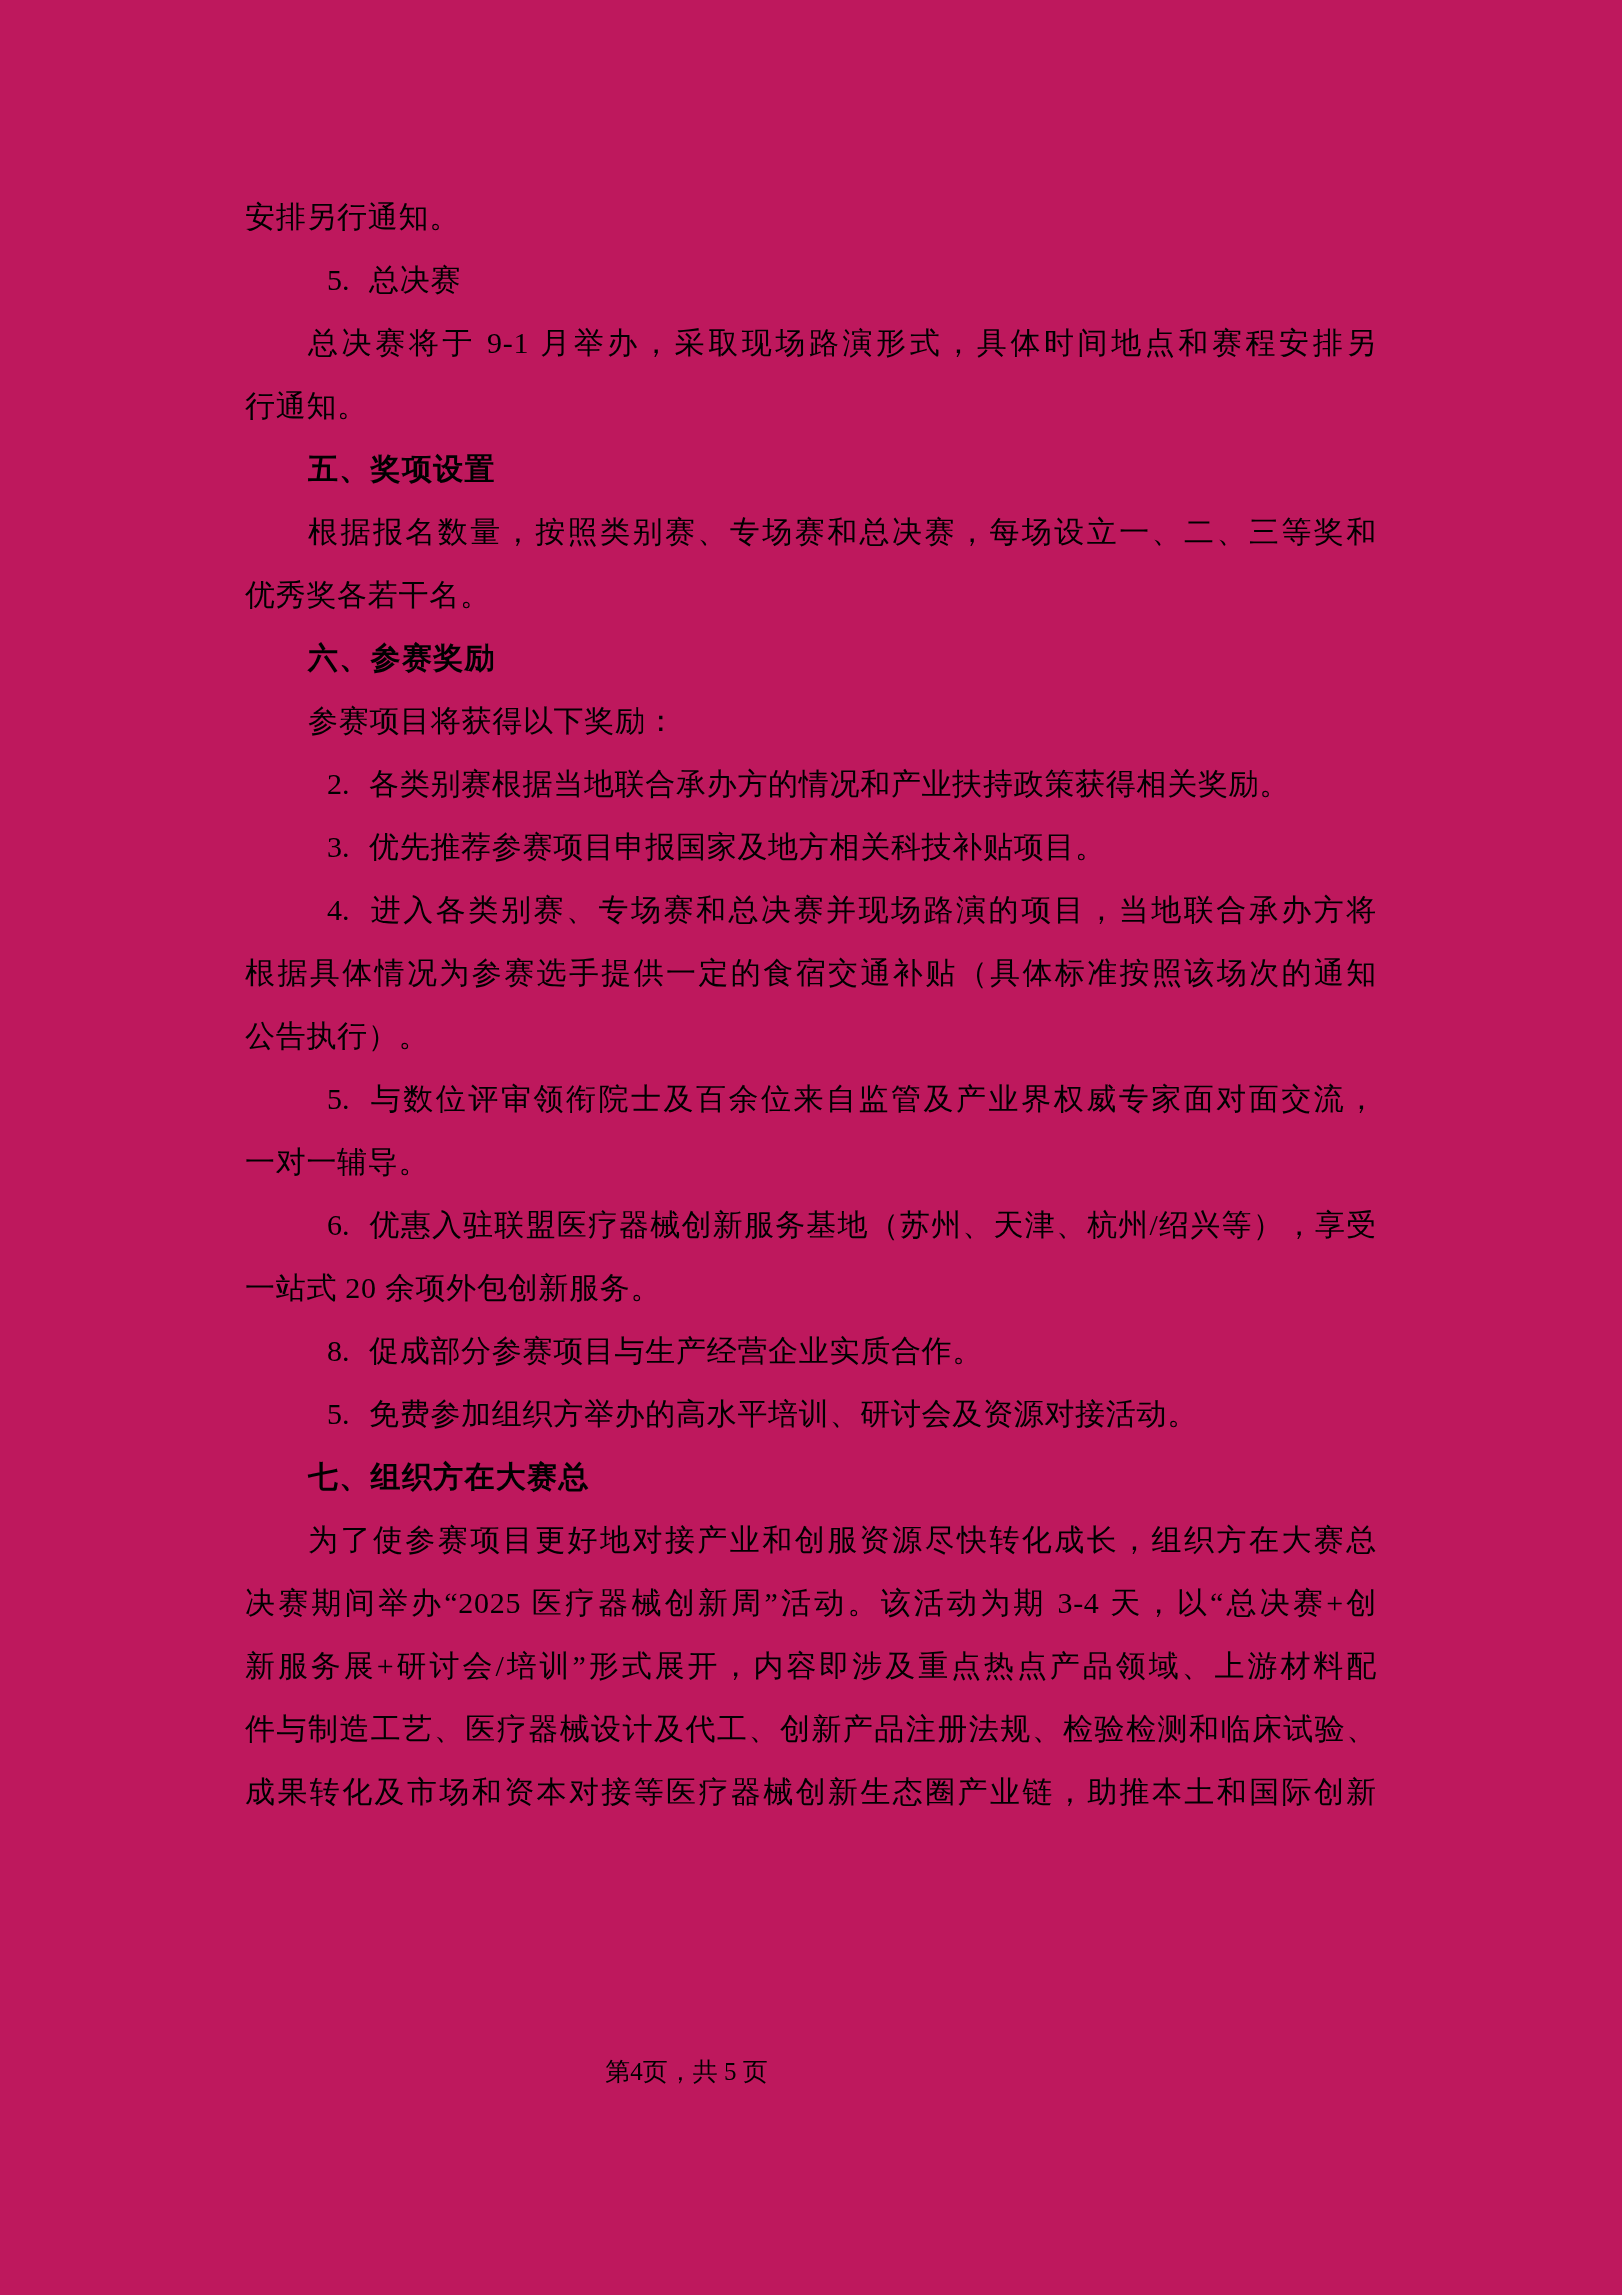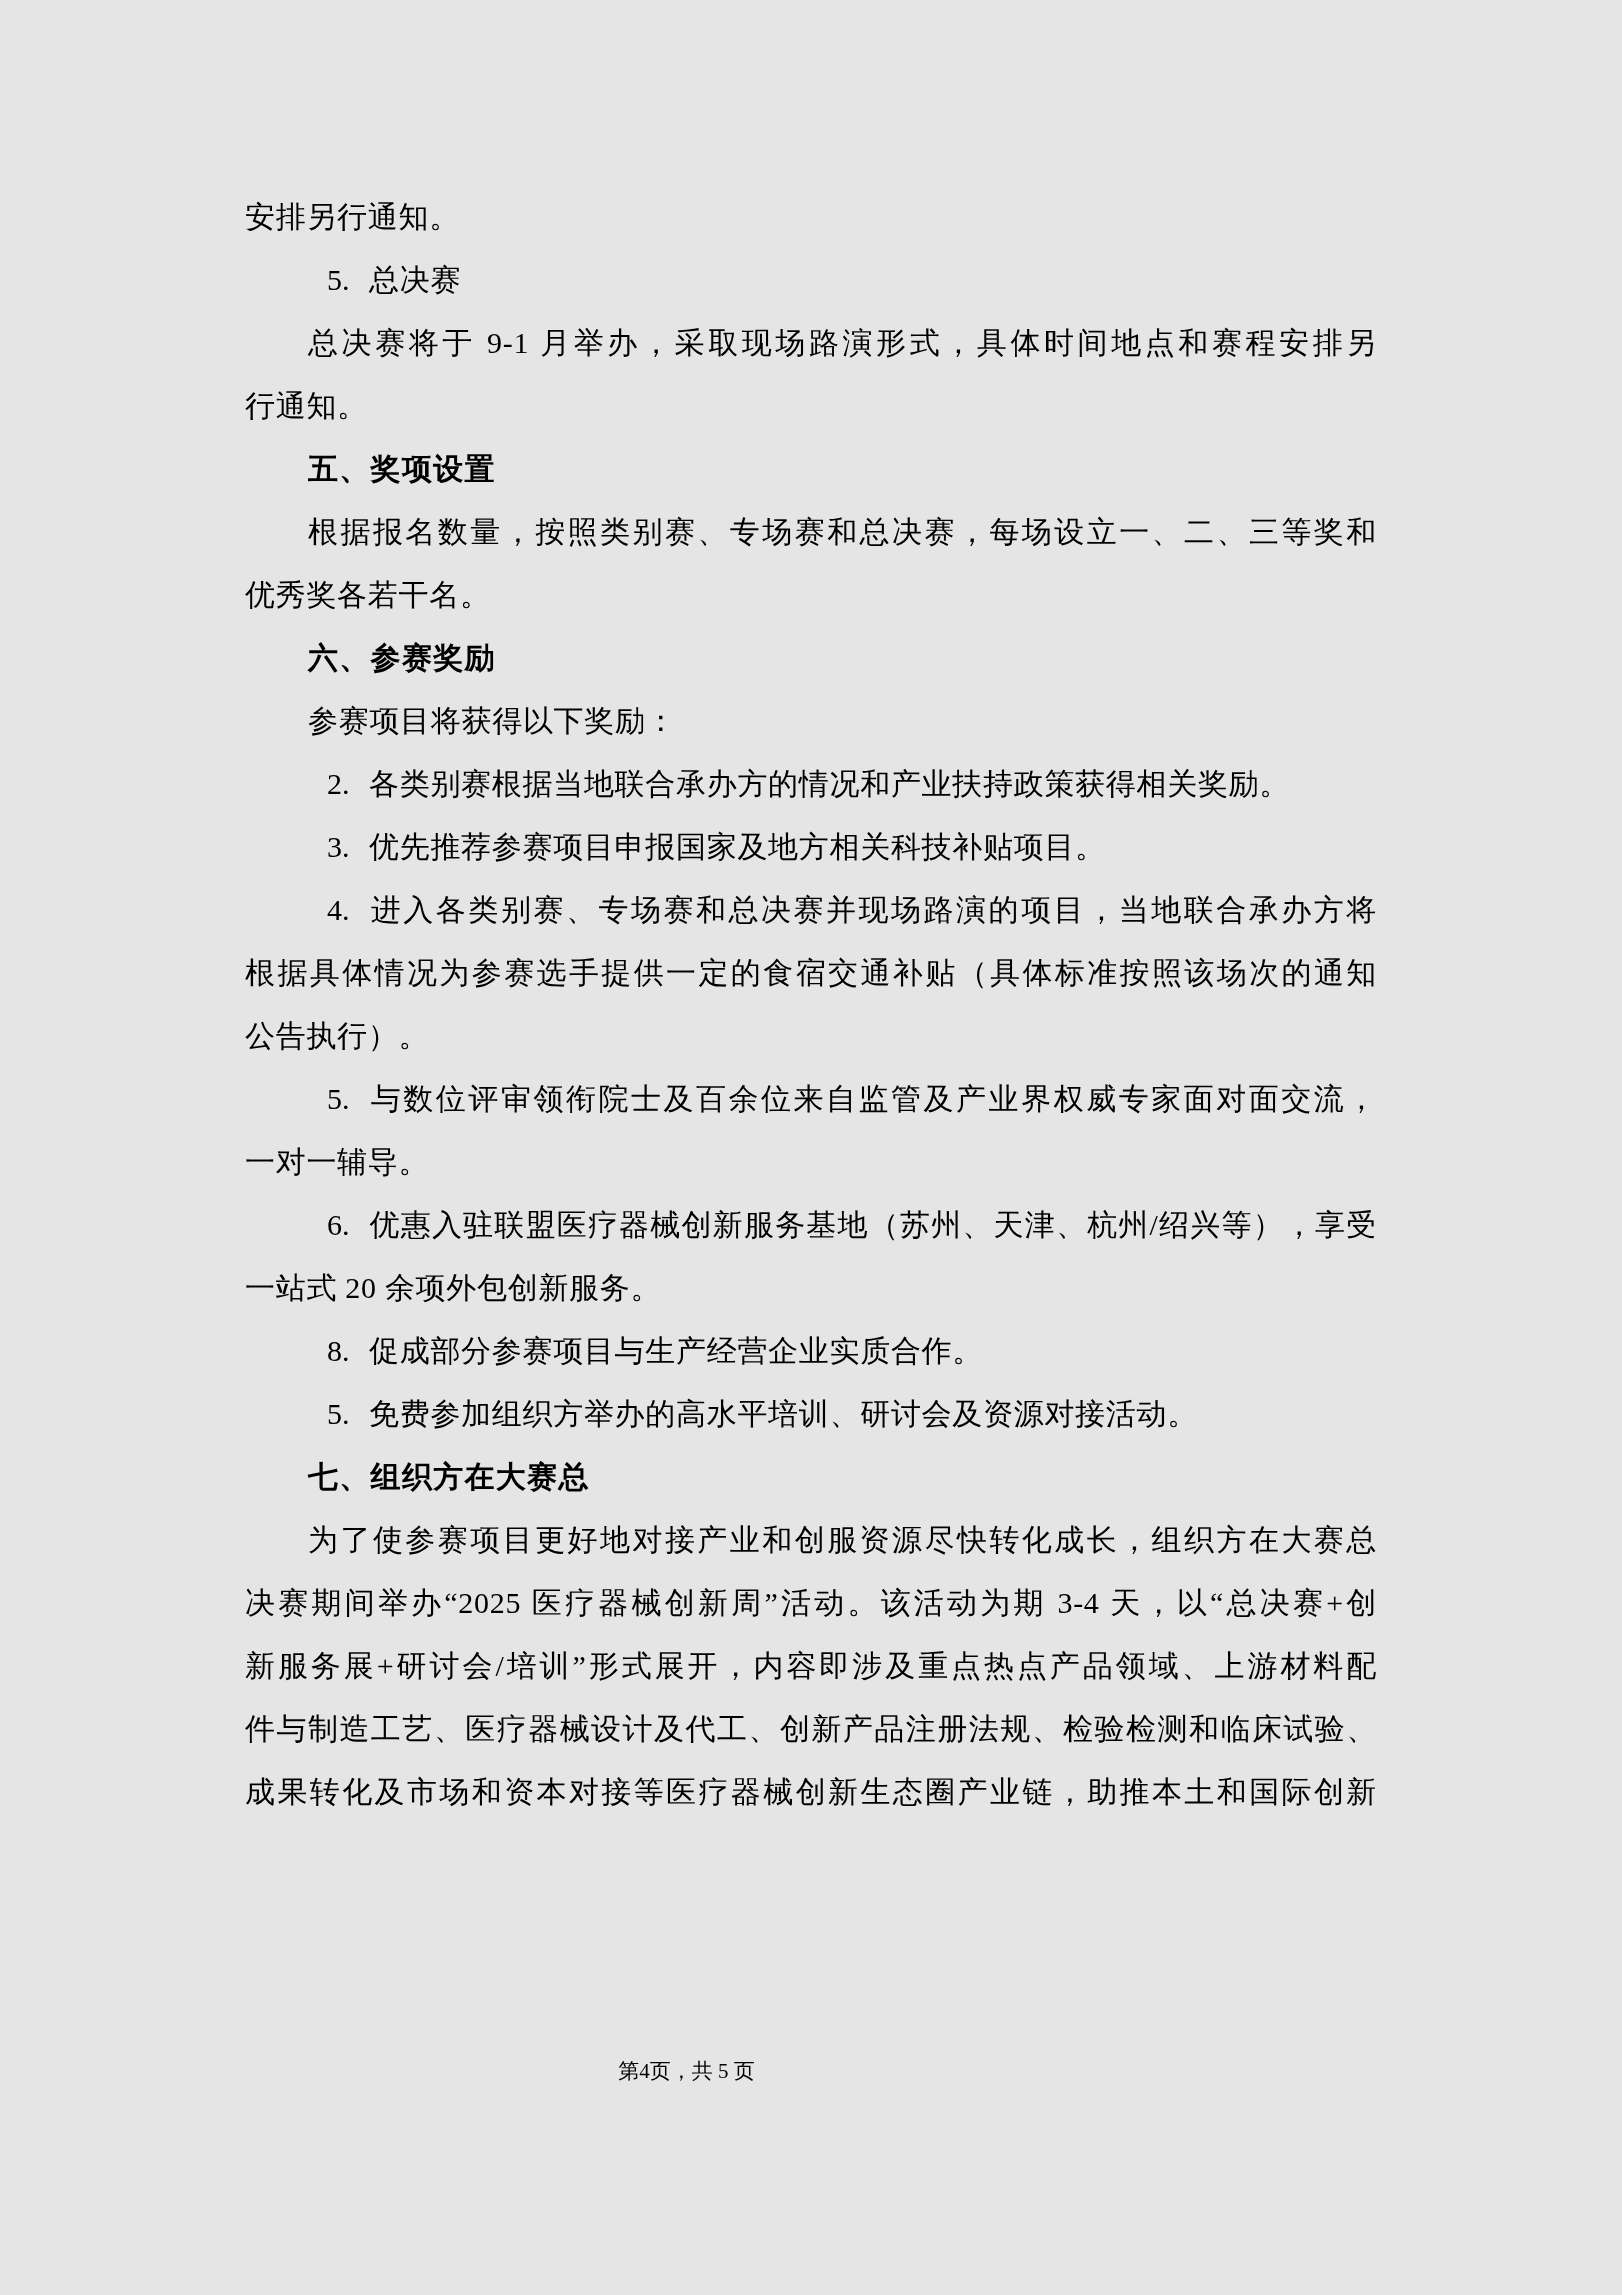--- a/index.html
+++ b/index.html
@@ -1,20 +1,20 @@
 <!DOCTYPE html>
 <html style="font-size:10.5px"><head>
 <meta charset="utf-8">
 <style>
   html, body { margin: 0; padding: 0; background: #ffffff; }
   .page {
     position: relative;
     width: 1623px;
     height: 2295px;
-    background: #e5e5e5;
+    background: #be185d;
     color: #000000;
     font-family: "Liberation Serif", "DejaVu Serif", serif;
     overflow: hidden;
   }
   .doc-body {
     position: absolute;
     left: 245px;
     top: 185px;
     width: 1132px;
   }
@@ -38,21 +38,21 @@
     display: inline-block;
     width: 83px;
     letter-spacing: 0;
   }
   .footer {
     position: absolute;
     left: 0;
     top: 2055px;
     width: 1373px;
     text-align: center;
-    font-size: 21px;
+    font-size: 25px;
     line-height: 33px;
   }
 </style>
 </head>
 <body>
 
 <div class="page">
   <div class="doc-body">
       <div class="line">安排另行通知。</div>
       <div class="line" style="text-indent: 41px;"><span class="marker">5.</span>总决赛</div>

